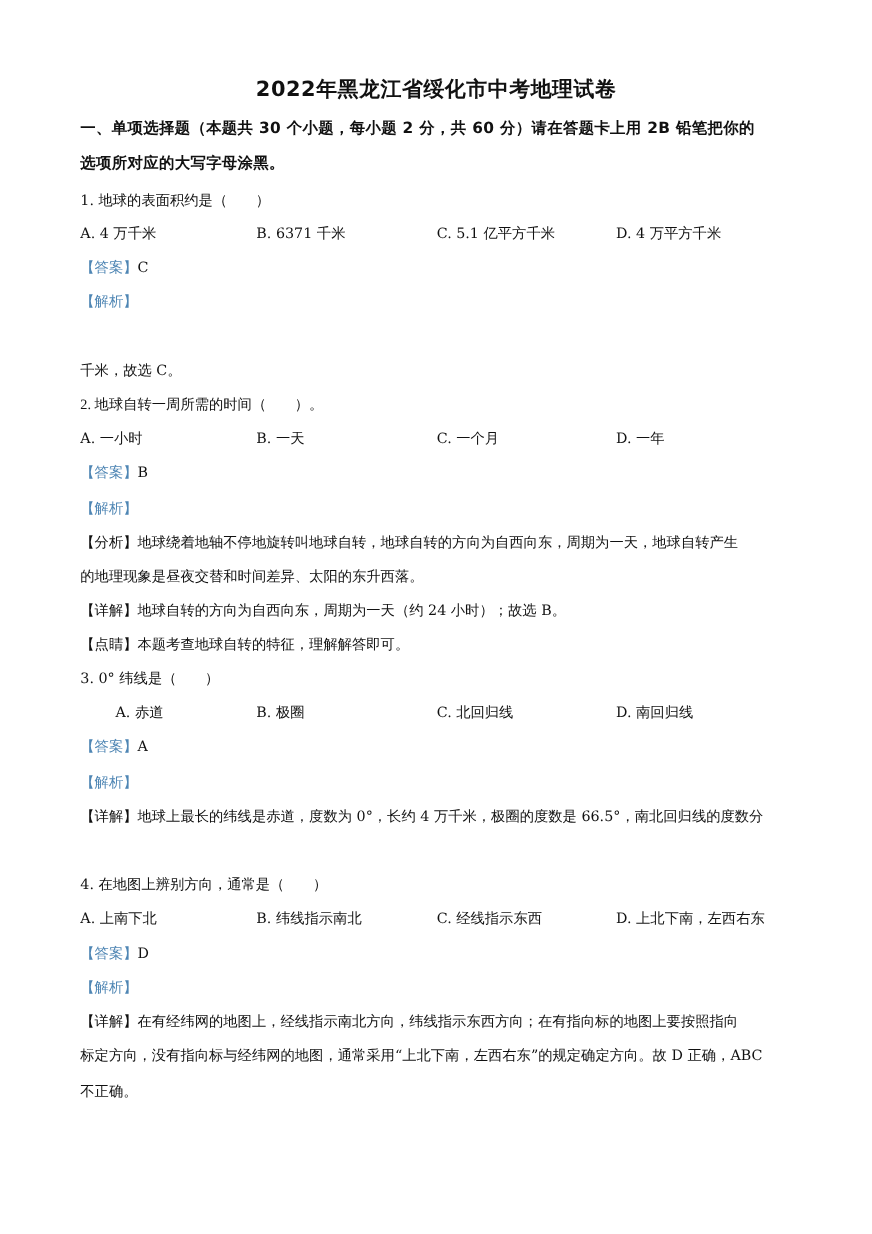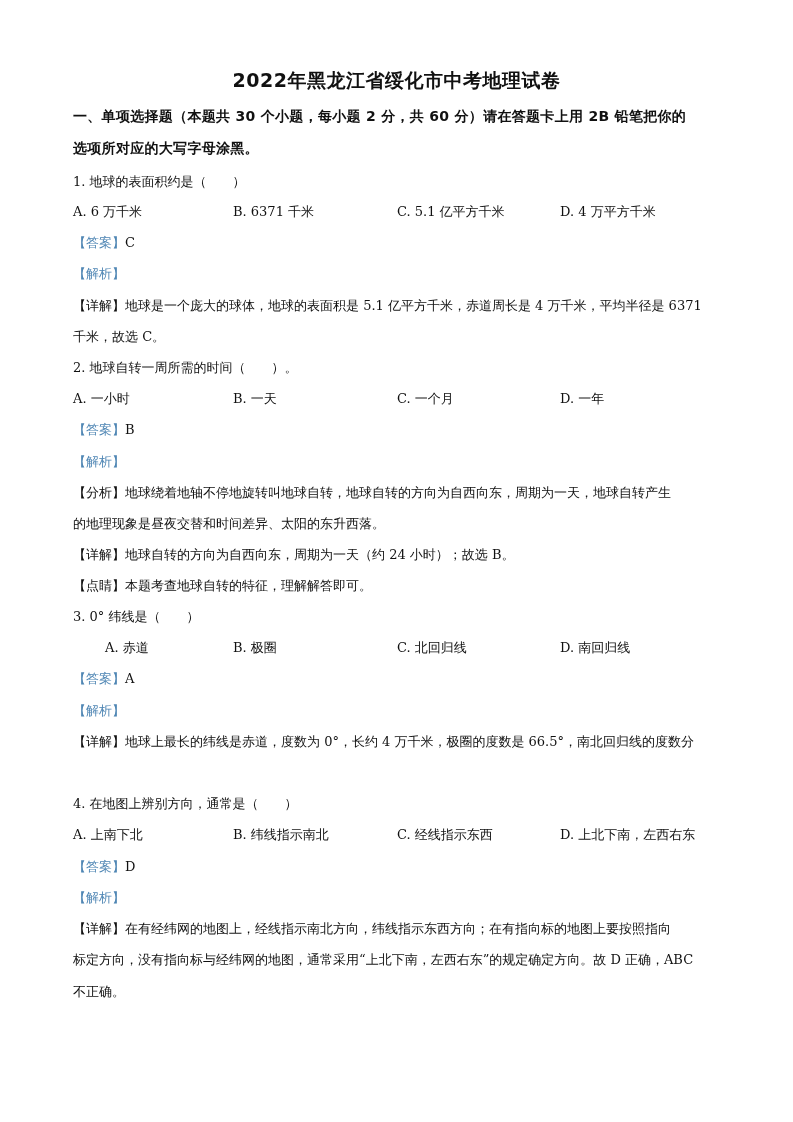--- a/index.html
+++ b/index.html
@@ -19,30 +19,29 @@
 </head>
 <body>
 
 <div class="page">
   <div class="title">2022年黑龙江省绥化市中考地理试卷</div>
 
   <div class="line section" style="top:108px;">一、单项选择题（本题共 30 个小题，每小题 2 分，共 60 分）请在答题卡上用 2B 铅笔把你的</div>
   <div class="line section" style="top:140px;">选项所对应的大写字母涂黑。</div>
 
   <div class="line" style="top:173px;">1. 地球的表面积约是（　　）</div>
-  <div class="opt" style="top:203px;left:73px;">A. 6 万千米</div>
+  <div class="opt" style="top:203px;left:73px;">A. 4 万千米</div>
   <div class="opt" style="top:203px;left:233px;">B. 6371 千米</div>
   <div class="opt" style="top:203px;left:397px;">C. 5.1 亿平方千米</div>
   <div class="opt" style="top:203px;left:560px;">D. 4 万平方千米</div>
   <div class="line" style="top:234px;"><span class="blue">【答案】</span><span>C</span></div>
   <div class="line" style="top:265px;"><span class="blue">【解析】</span></div>
-  <div class="line" style="top:297px;"><span>【详解】</span><span>地球是一个庞大的球体，地球的表面积是 5.1 亿平方千米，赤道周长是 4 万千米，平均半径是 6371</span></div>
   <div class="line" style="top:328px;">千米，故选 C。</div>
 
-  <div class="line" style="top:359px;">2. 地球自转一周所需的时间（　　）。</div>
+  <div class="line" style="top:359px;font-family:Liberation Serif, serif;">2. 地球自转一周所需的时间（　　）。</div>
   <div class="opt" style="top:390px;left:73px;">A.  一小时</div>
   <div class="opt" style="top:390px;left:233px;">B.  一天</div>
   <div class="opt" style="top:390px;left:397px;">C.  一个月</div>
   <div class="opt" style="top:390px;left:560px;">D.  一年</div>
   <div class="line" style="top:421px;"><span class="blue">【答案】</span><span>B</span></div>
   <div class="line" style="top:453px;"><span class="blue">【解析】</span></div>
   <div class="line" style="top:484px;"><span>【分析】</span><span>地球绕着地轴不停地旋转叫地球自转，地球自转的方向为自西向东，周期为一天，地球自转产生</span></div>
   <div class="line" style="top:515px;">的地理现象是昼夜交替和时间差异、太阳的东升西落。</div>
   <div class="line" style="top:546px;"><span>【详解】</span><span>地球自转的方向为自西向东，周期为一天（约 24 小时）；故选 B。</span></div>
   <div class="line" style="top:577px;"><span>【点睛】</span><span>本题考查地球自转的特征，理解解答即可。</span></div>

